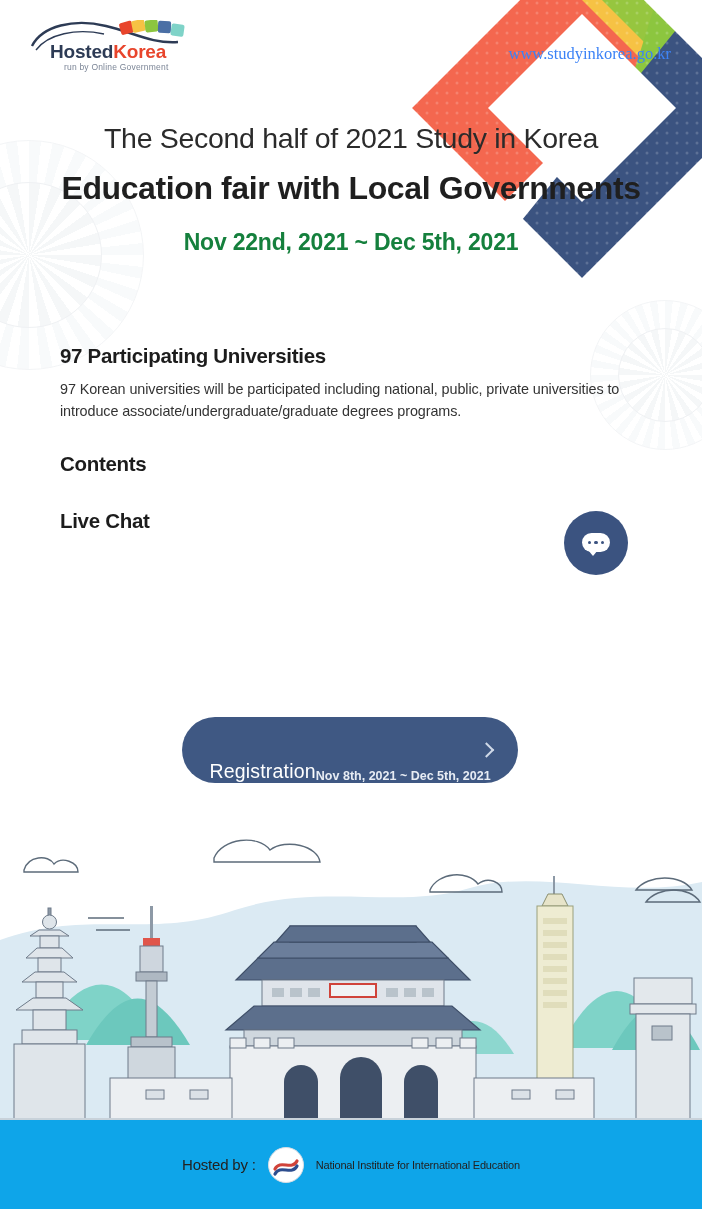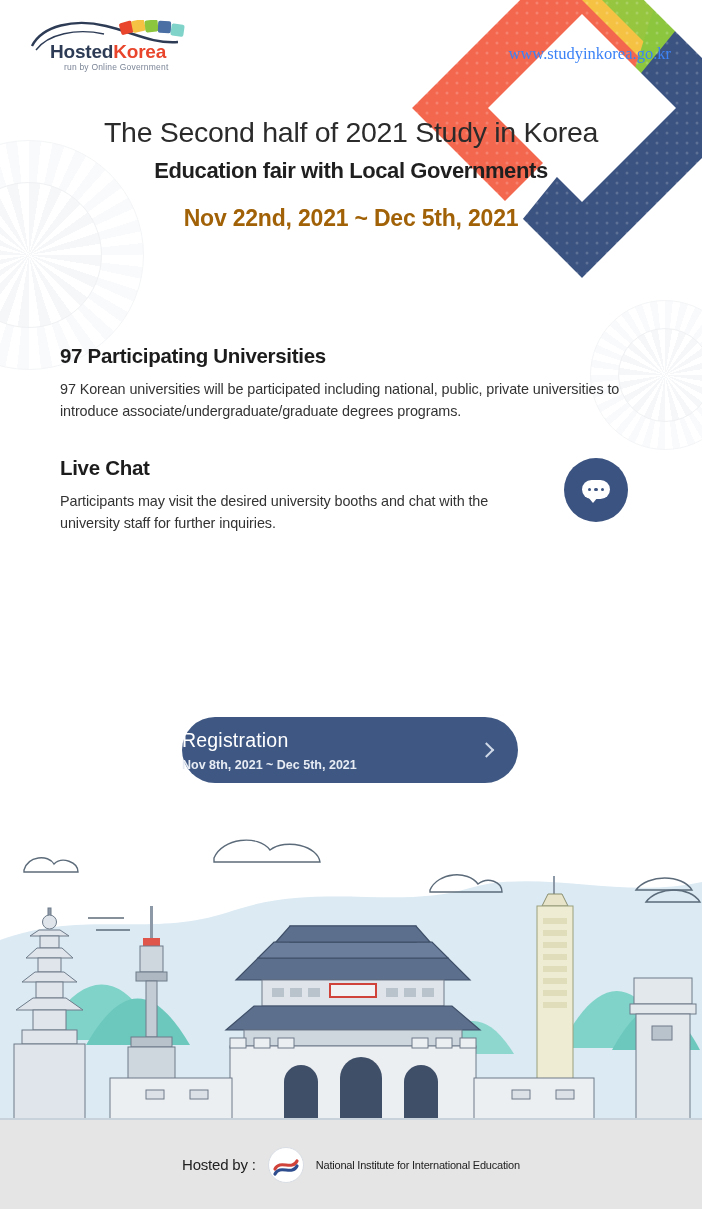--- a/index.html
+++ b/index.html
@@ -58,32 +58,32 @@
   .logo-ribbon {
     position:absolute; left:0; top:-6px; width:178px; height:34px;
   }
 
   .site-url {
     position:absolute; right:31px; top:44px; z-index:5;
     font-size:16.5px; color:#3b82f6; font-family:"Liberation Serif", serif;
   }
 
   
-  .title-block { position:absolute; left:0; right:0; top:116px; z-index:3; text-align:center; }
+  .title-block { position:absolute; left:0; right:0; top:122px; z-index:3; text-align:center; }
   .title-1 {
     font-size:28.5px; color:#2b2b2b; font-weight:400; letter-spacing:-.3px;
     line-height:1.15;
   }
   .title-2 {
-    font-size:22px; color:#1f1f1f; font-weight:bold; letter-spacing:-.4px;
-    margin-top:9px; line-height:1.15;
+    font-size:32px; color:#1f1f1f; font-weight:bold; letter-spacing:-.4px;
+    margin-top:15px; line-height:1.15;
   }
   .date-range {
     margin-top:22px;
-    font-size:23px; font-weight:bold; color:#a16207; letter-spacing:-.2px;
+    font-size:23px; font-weight:bold; color:#15803d; letter-spacing:-.2px;
   }
 
   
   .sections { position:absolute; left:60px; top:344px; width:610px; z-index:3; }
   .sec { margin-bottom:29px; position:relative; }
   .sec h3 {
     margin:0 0 10px 0;
     font-size:20.5px; font-weight:bold; color:#1c1c1c; letter-spacing:-.3px;
   }
   .sec p {
@@ -106,21 +106,21 @@
   .chat-bubble .bub::after {
     content:""; position:absolute; left:6px; bottom:-4px;
     border-left:5px solid transparent; border-right:5px solid transparent;
     border-top:6px solid #fff;
   }
 
   
   .reg-btn {
     position:absolute; left:182px; top:717px; width:336px; height:66px;
     background:#3f5883; border-radius:33px; z-index:4;
-    display:flex; flex-direction:column; align-items:flex-start; justify-content:center;
+    display:flex; flex-direction:row; align-items:flex-end; justify-content:center;
     cursor:pointer;
   }
   .reg-btn .reg-label {
     font-size:19.5px; color:#fff; font-weight:400; letter-spacing:.2px;
   }
   .reg-btn .reg-date {
     font-size:12.5px; color:#e7ecf4; font-weight:bold; margin-top:6px;
   }
   .reg-btn .chev {
     position:absolute; right:26px; top:50%; transform:translateY(-50%);
@@ -130,21 +130,21 @@
   }
 
   
   .city {
     position:absolute; left:0; bottom:89px; width:702px; height:330px; z-index:2;
   }
 
   
   .footer {
     position:absolute; left:0; right:0; bottom:0; height:89px; z-index:5;
-    background:#e5e5e5;
+    background:#0ea5e9;
     display:flex; align-items:center; justify-content:center; gap:12px;
   }
   .footer .hosted { font-size:15px; color:#222; letter-spacing:-.2px; }
   .footer .org { font-size:11px; color:#222; letter-spacing:-.2px; }
   .niied-mark {
     width:36px; height:36px; border-radius:50%;
     border:1px solid #d8dde4; background:#fff;
     display:flex; align-items:center; justify-content:center;
   }
 </style>
@@ -210,25 +210,25 @@
 </div>
 
 <div class="sections">
 
   <div class="sec">
     <h3>97 Participating Universities</h3>
     <p>97 Korean universities will be participated including national, public, private universities to introduce associate/undergraduate/graduate degrees programs.</p>
   </div>
 
   <div class="sec" style="margin-bottom:33px;">
+    <h3>Contents</h3>
   </div>
 
   <div class="sec livechat">
     <h3>Live Chat</h3>
-    <p>Participants may visit the desired university booths and chat with the university staff for further inquiries.</p>
     <div class="chat-bubble">
       <div class="bub">
           <span></span>
           <span></span>
           <span></span>
         </div>
     </div>
   </div>
 
 </div>

